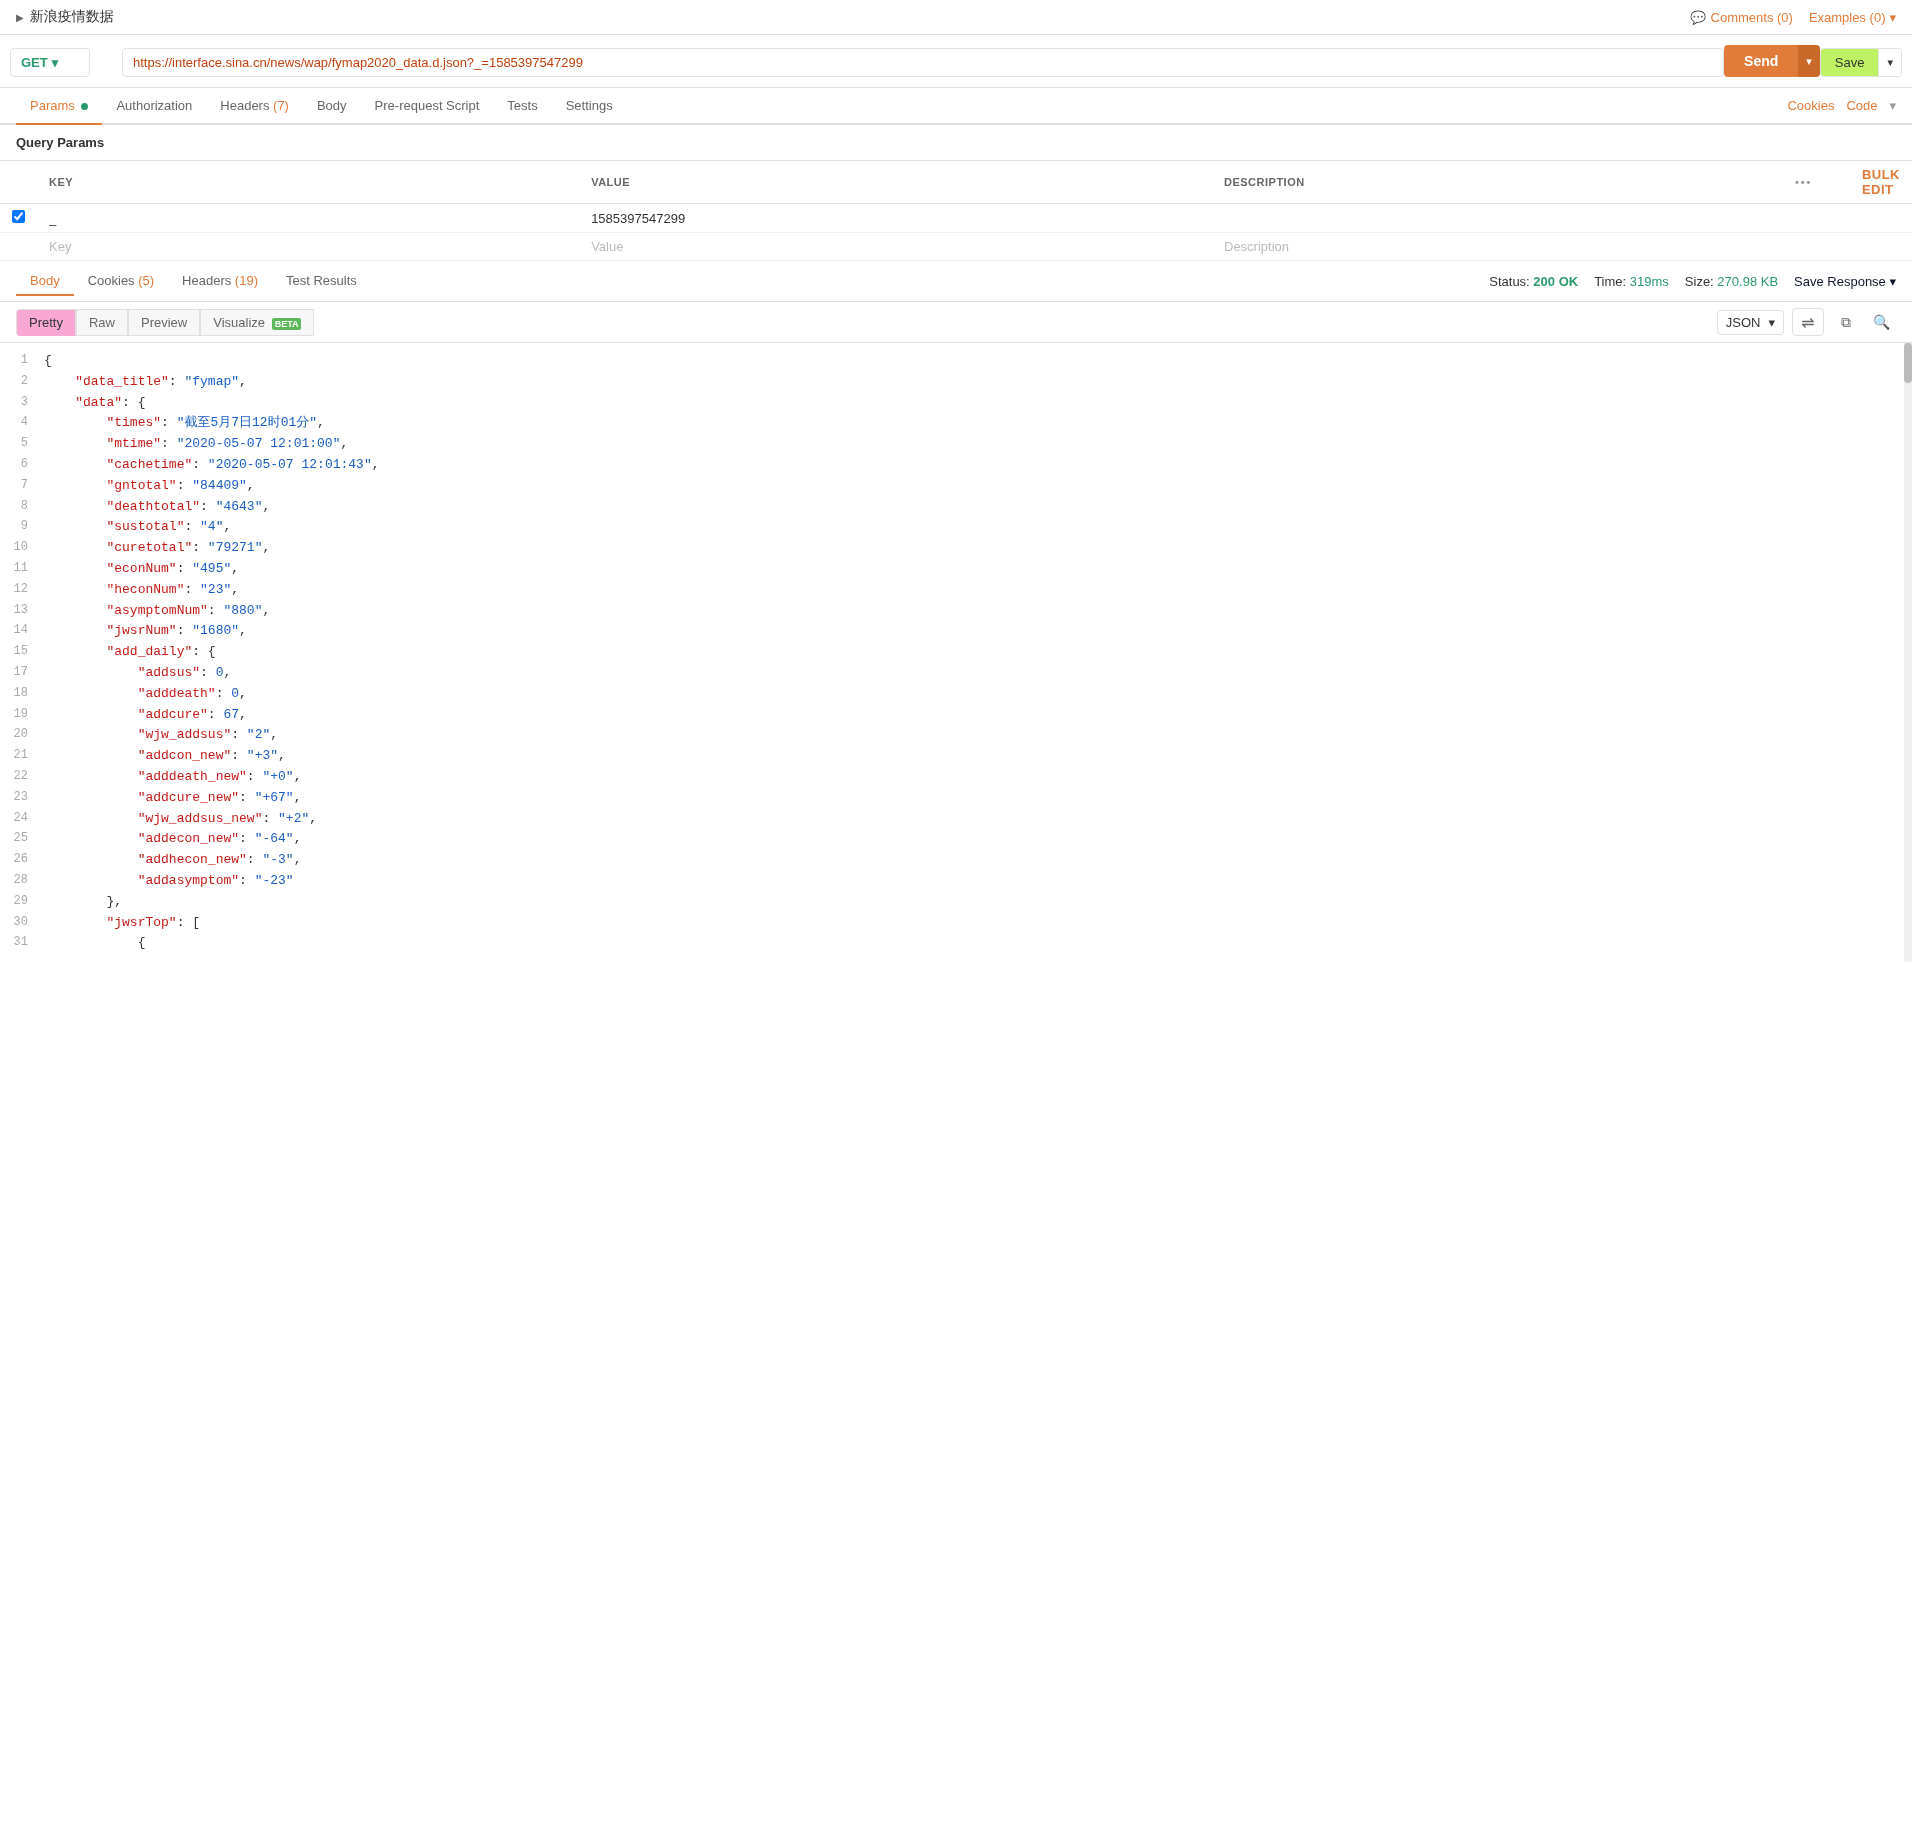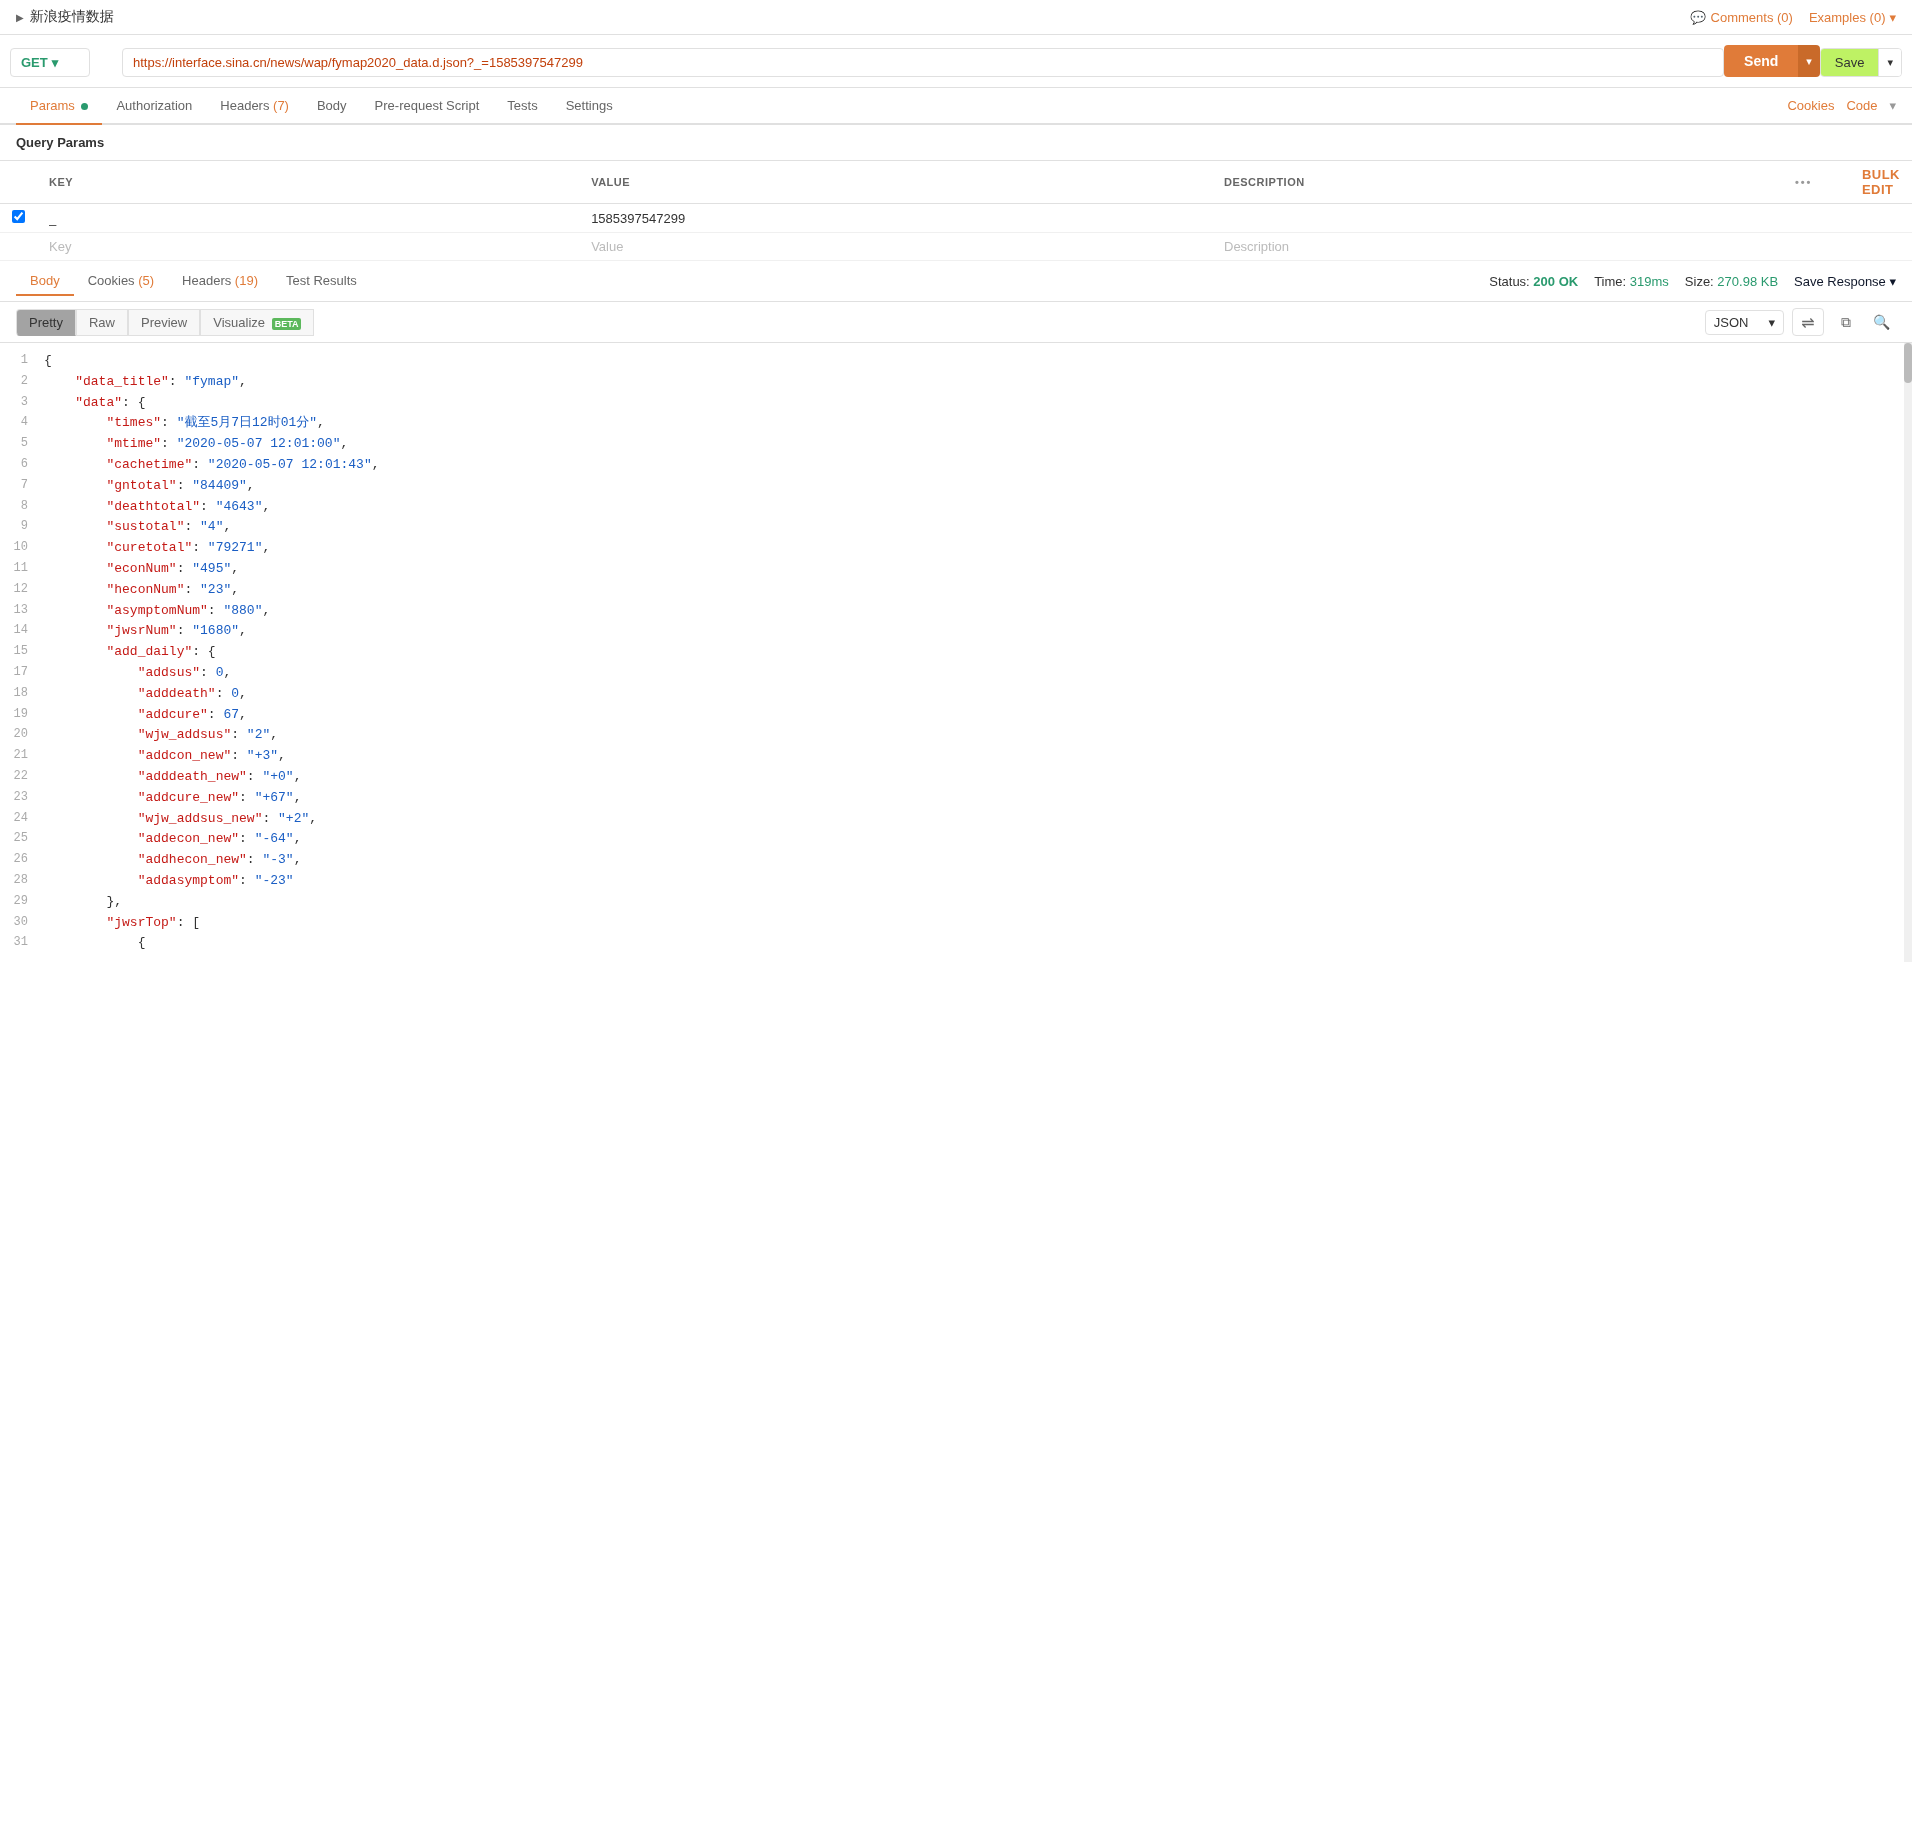--- a/index.html
+++ b/index.html
@@ -112,27 +112,27 @@
     .body-view-bar {
       display: flex; align-items: center; justify-content: space-between;
       padding: 6px 16px; border-bottom: 1px solid #e0e0e0;
     }
     .view-tabs { display: flex; align-items: center; gap: 0; }
     .view-tab {
       padding: 5px 12px; font-size: 13px; cursor: pointer; color: #666;
       border: 1px solid #e0e0e0; background: #f7f7f7;
     }
     .view-tab:first-child { border-radius: 4px 0 0 4px; }
-    .view-tab.active { background: #a3a3a3; color: #333; font-weight: 500; border-bottom-color: transparent; }
+    .view-tab.active { background: #f9a8d4; color: #333; font-weight: 500; border-bottom-color: transparent; }
     .view-tab .beta {
       background: #5cb85c; color: #fff; font-size: 9px; padding: 1px 3px;
       border-radius: 2px; font-weight: 600; margin-left: 3px;
     }
     .format-select {
-      display: flex; align-items: center; gap: 20px;
+      display: flex; align-items: center; gap: 8px;
       border: 1px solid #e0e0e0; border-radius: 4px; padding: 4px 8px;
       font-size: 13px; cursor: pointer; color: #333; background: #fff;
     }
     .wrap-btn {
       width: 32px; height: 28px; display: flex; align-items: center; justify-content: center;
       border: 1px solid #e0e0e0; border-radius: 4px; cursor: pointer; color: #666; font-size: 16px;
     }
     .view-right { display: flex; align-items: center; gap: 8px; }
     .copy-btn, .search-btn {
       width: 28px; height: 28px; display: flex; align-items: center; justify-content: center;

